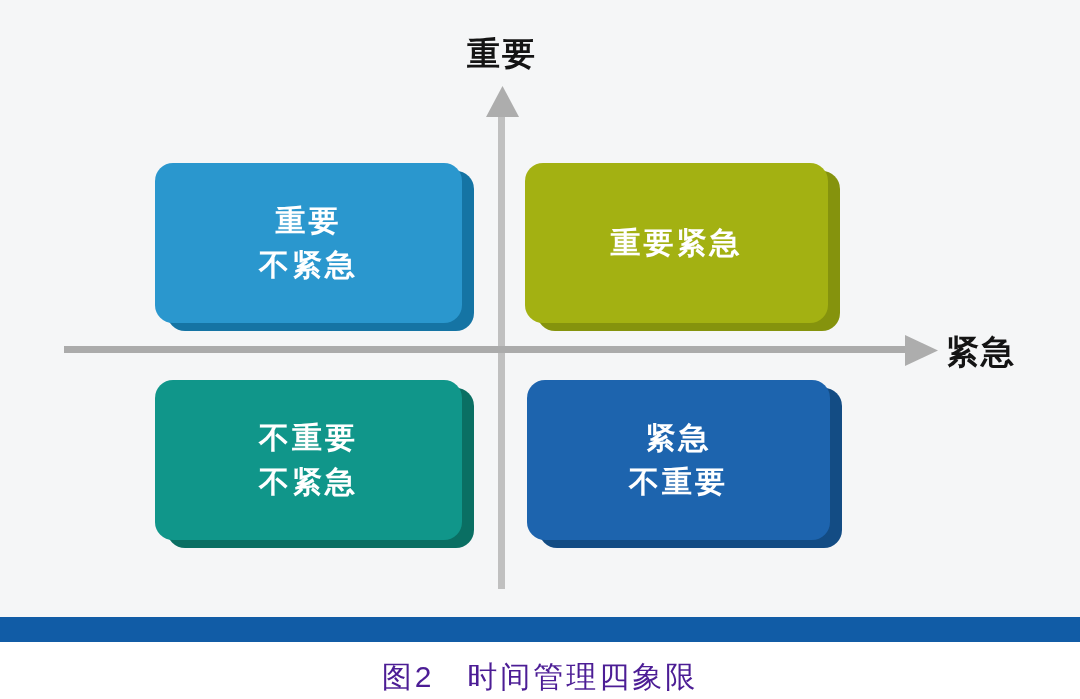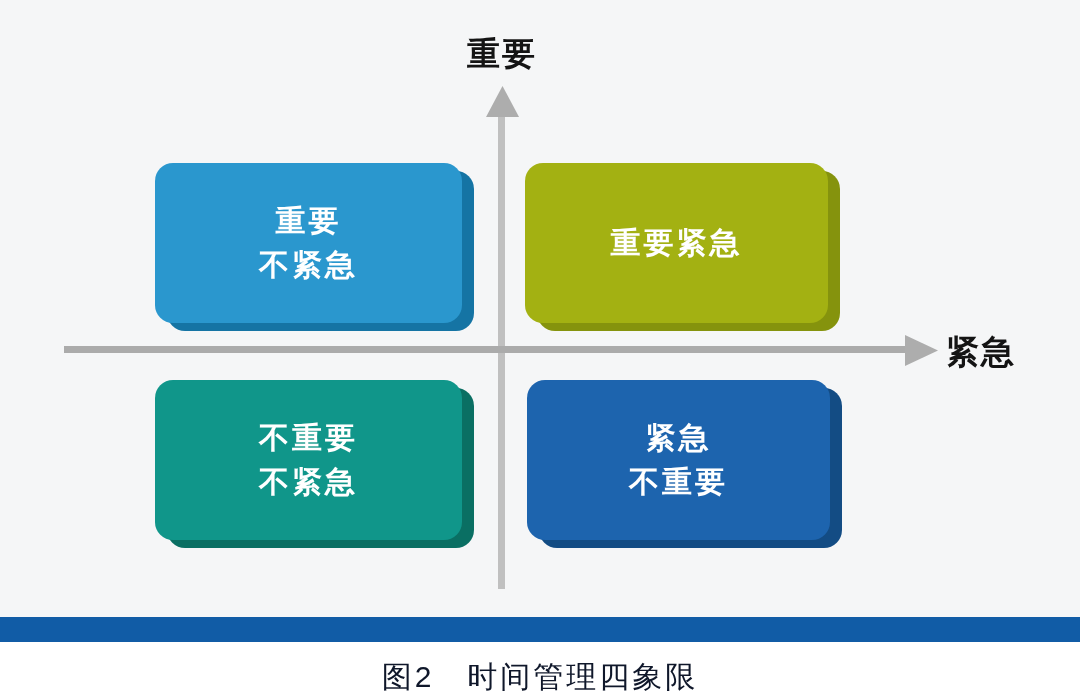--- a/index.html
+++ b/index.html
@@ -99,21 +99,21 @@
     left: 0; top: 642px;
     width: 1080px; height: 57px;
     background: #ffffff;
   }
   .caption {
     position: absolute;
     left: 0; top: 15px;
     width: 100%;
     text-align: center;
     font-size: 30px;
-    color: #0f172a;
+    color: #4c1d95;
     letter-spacing: 3px;
     white-space: nowrap;
   }
 </style>
 </head>
 <body>
 
 <div class="stage">
 
   <div class="main-area" style="background-color: rgb(245, 246, 247);">

